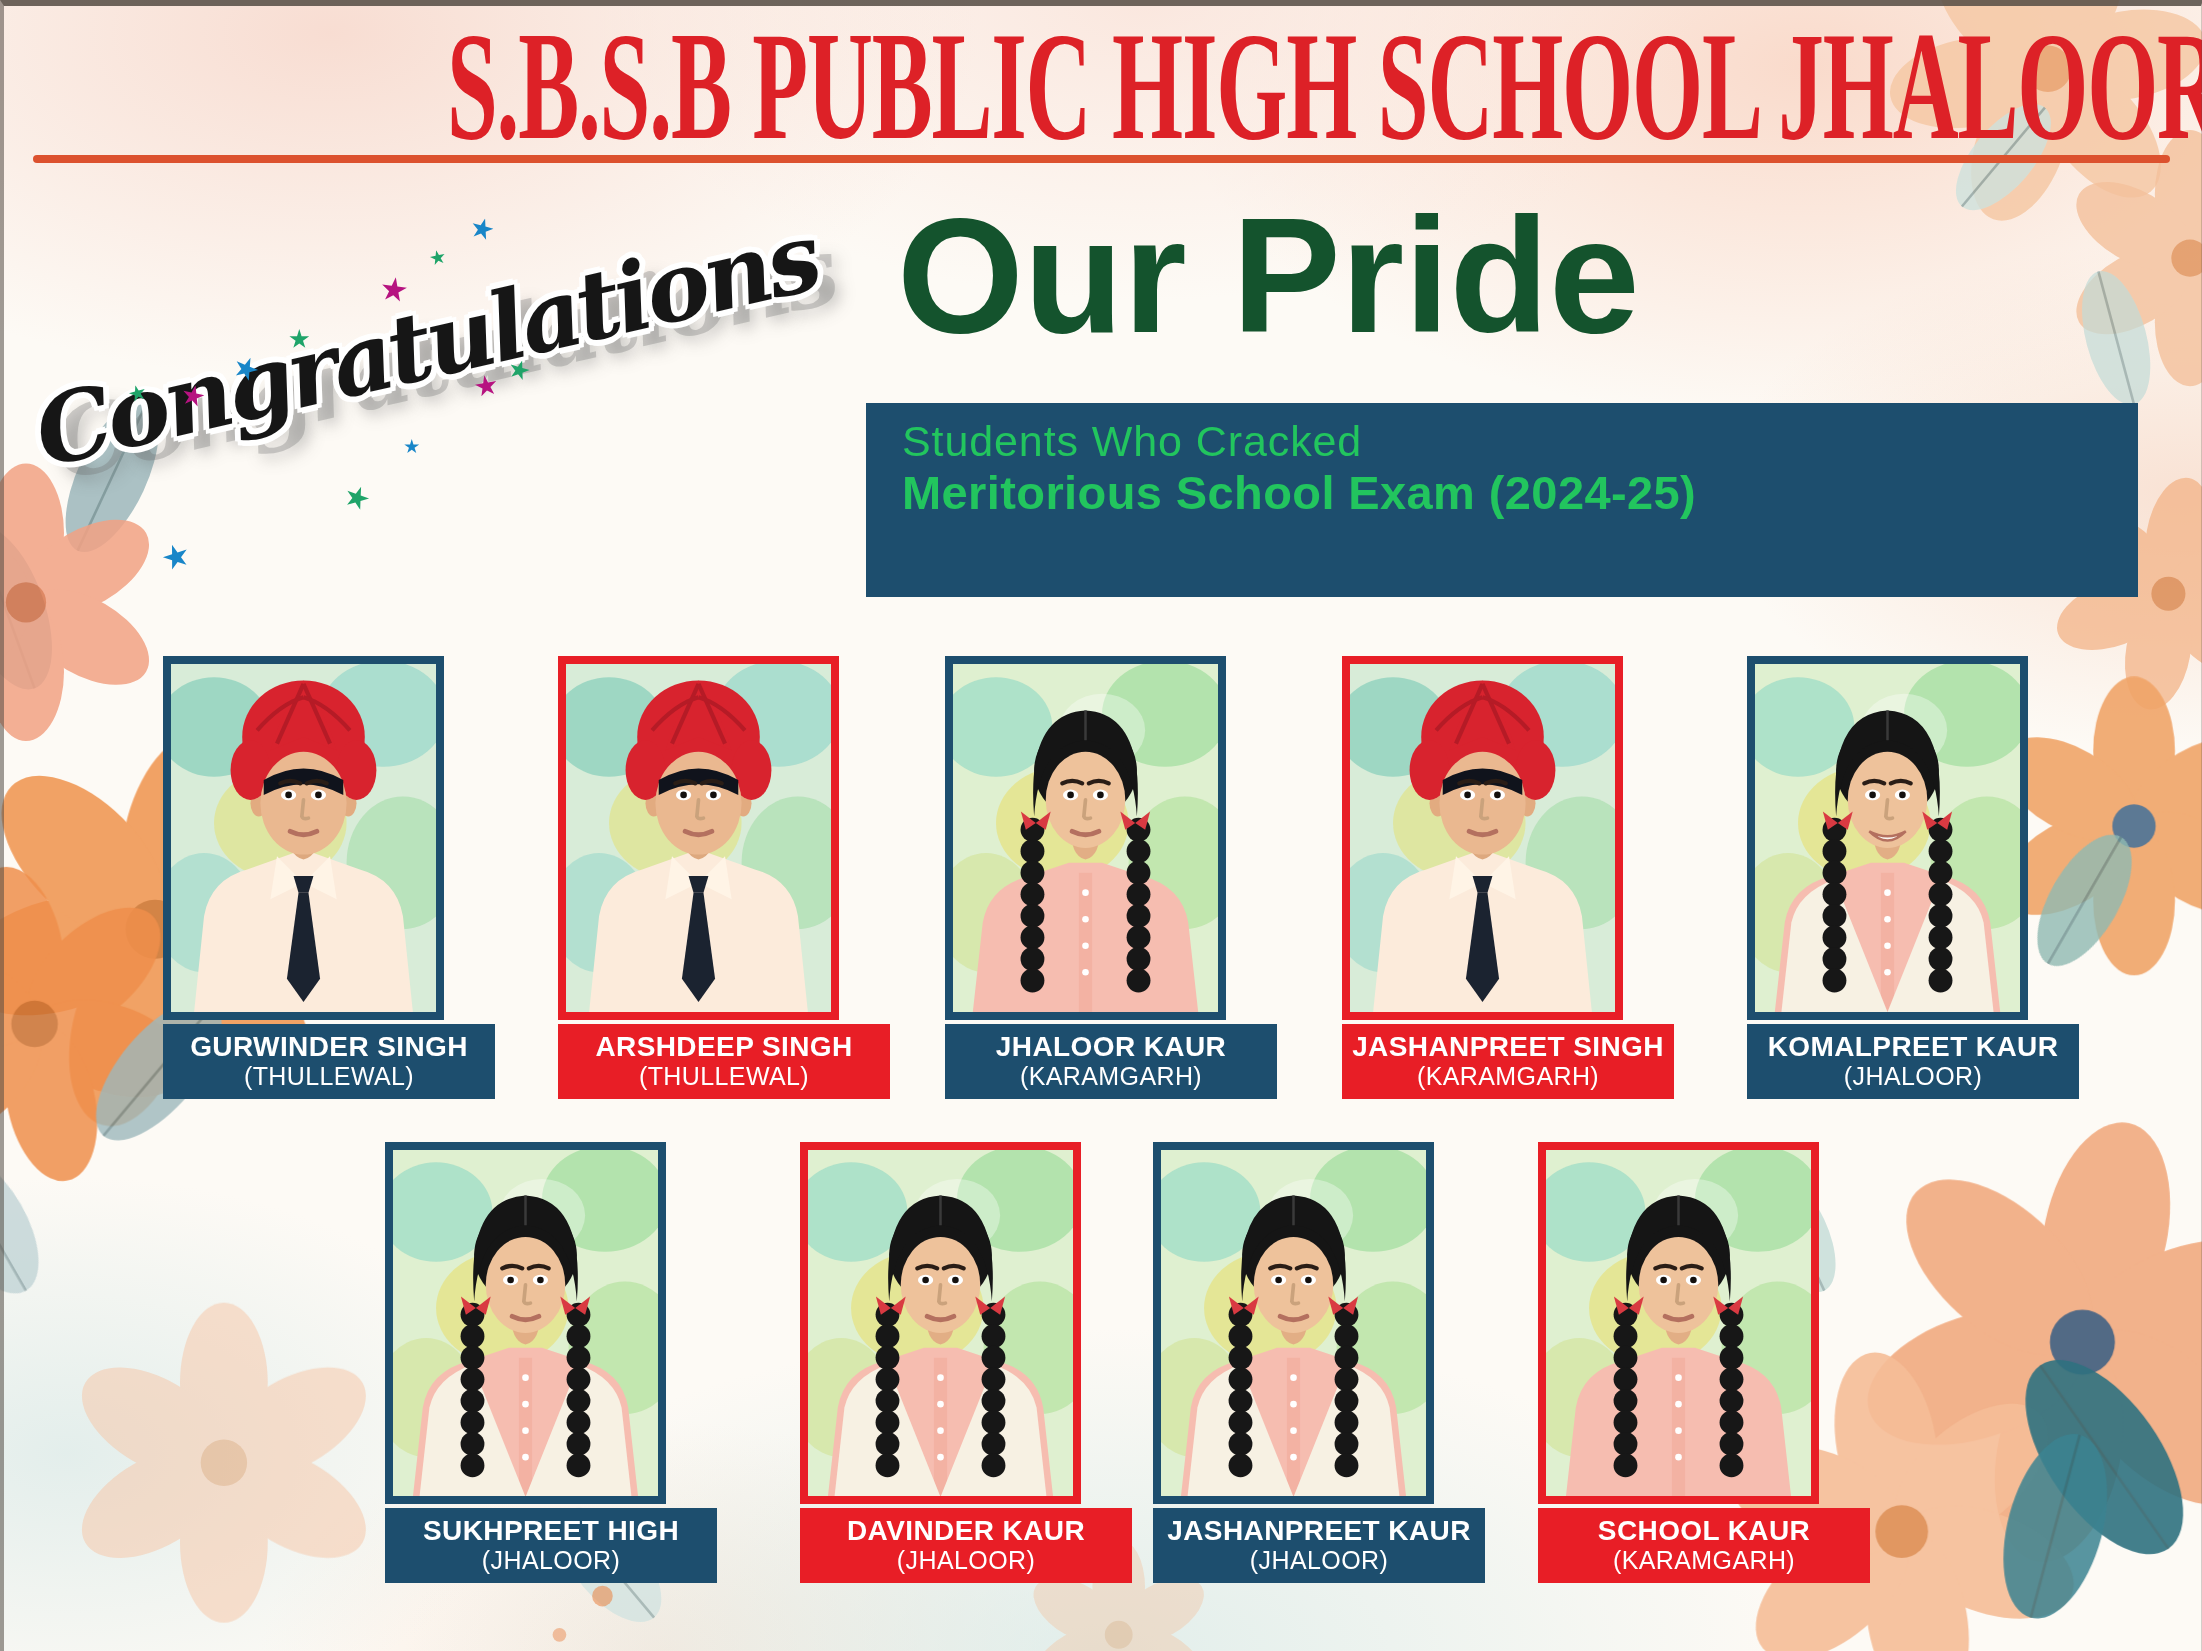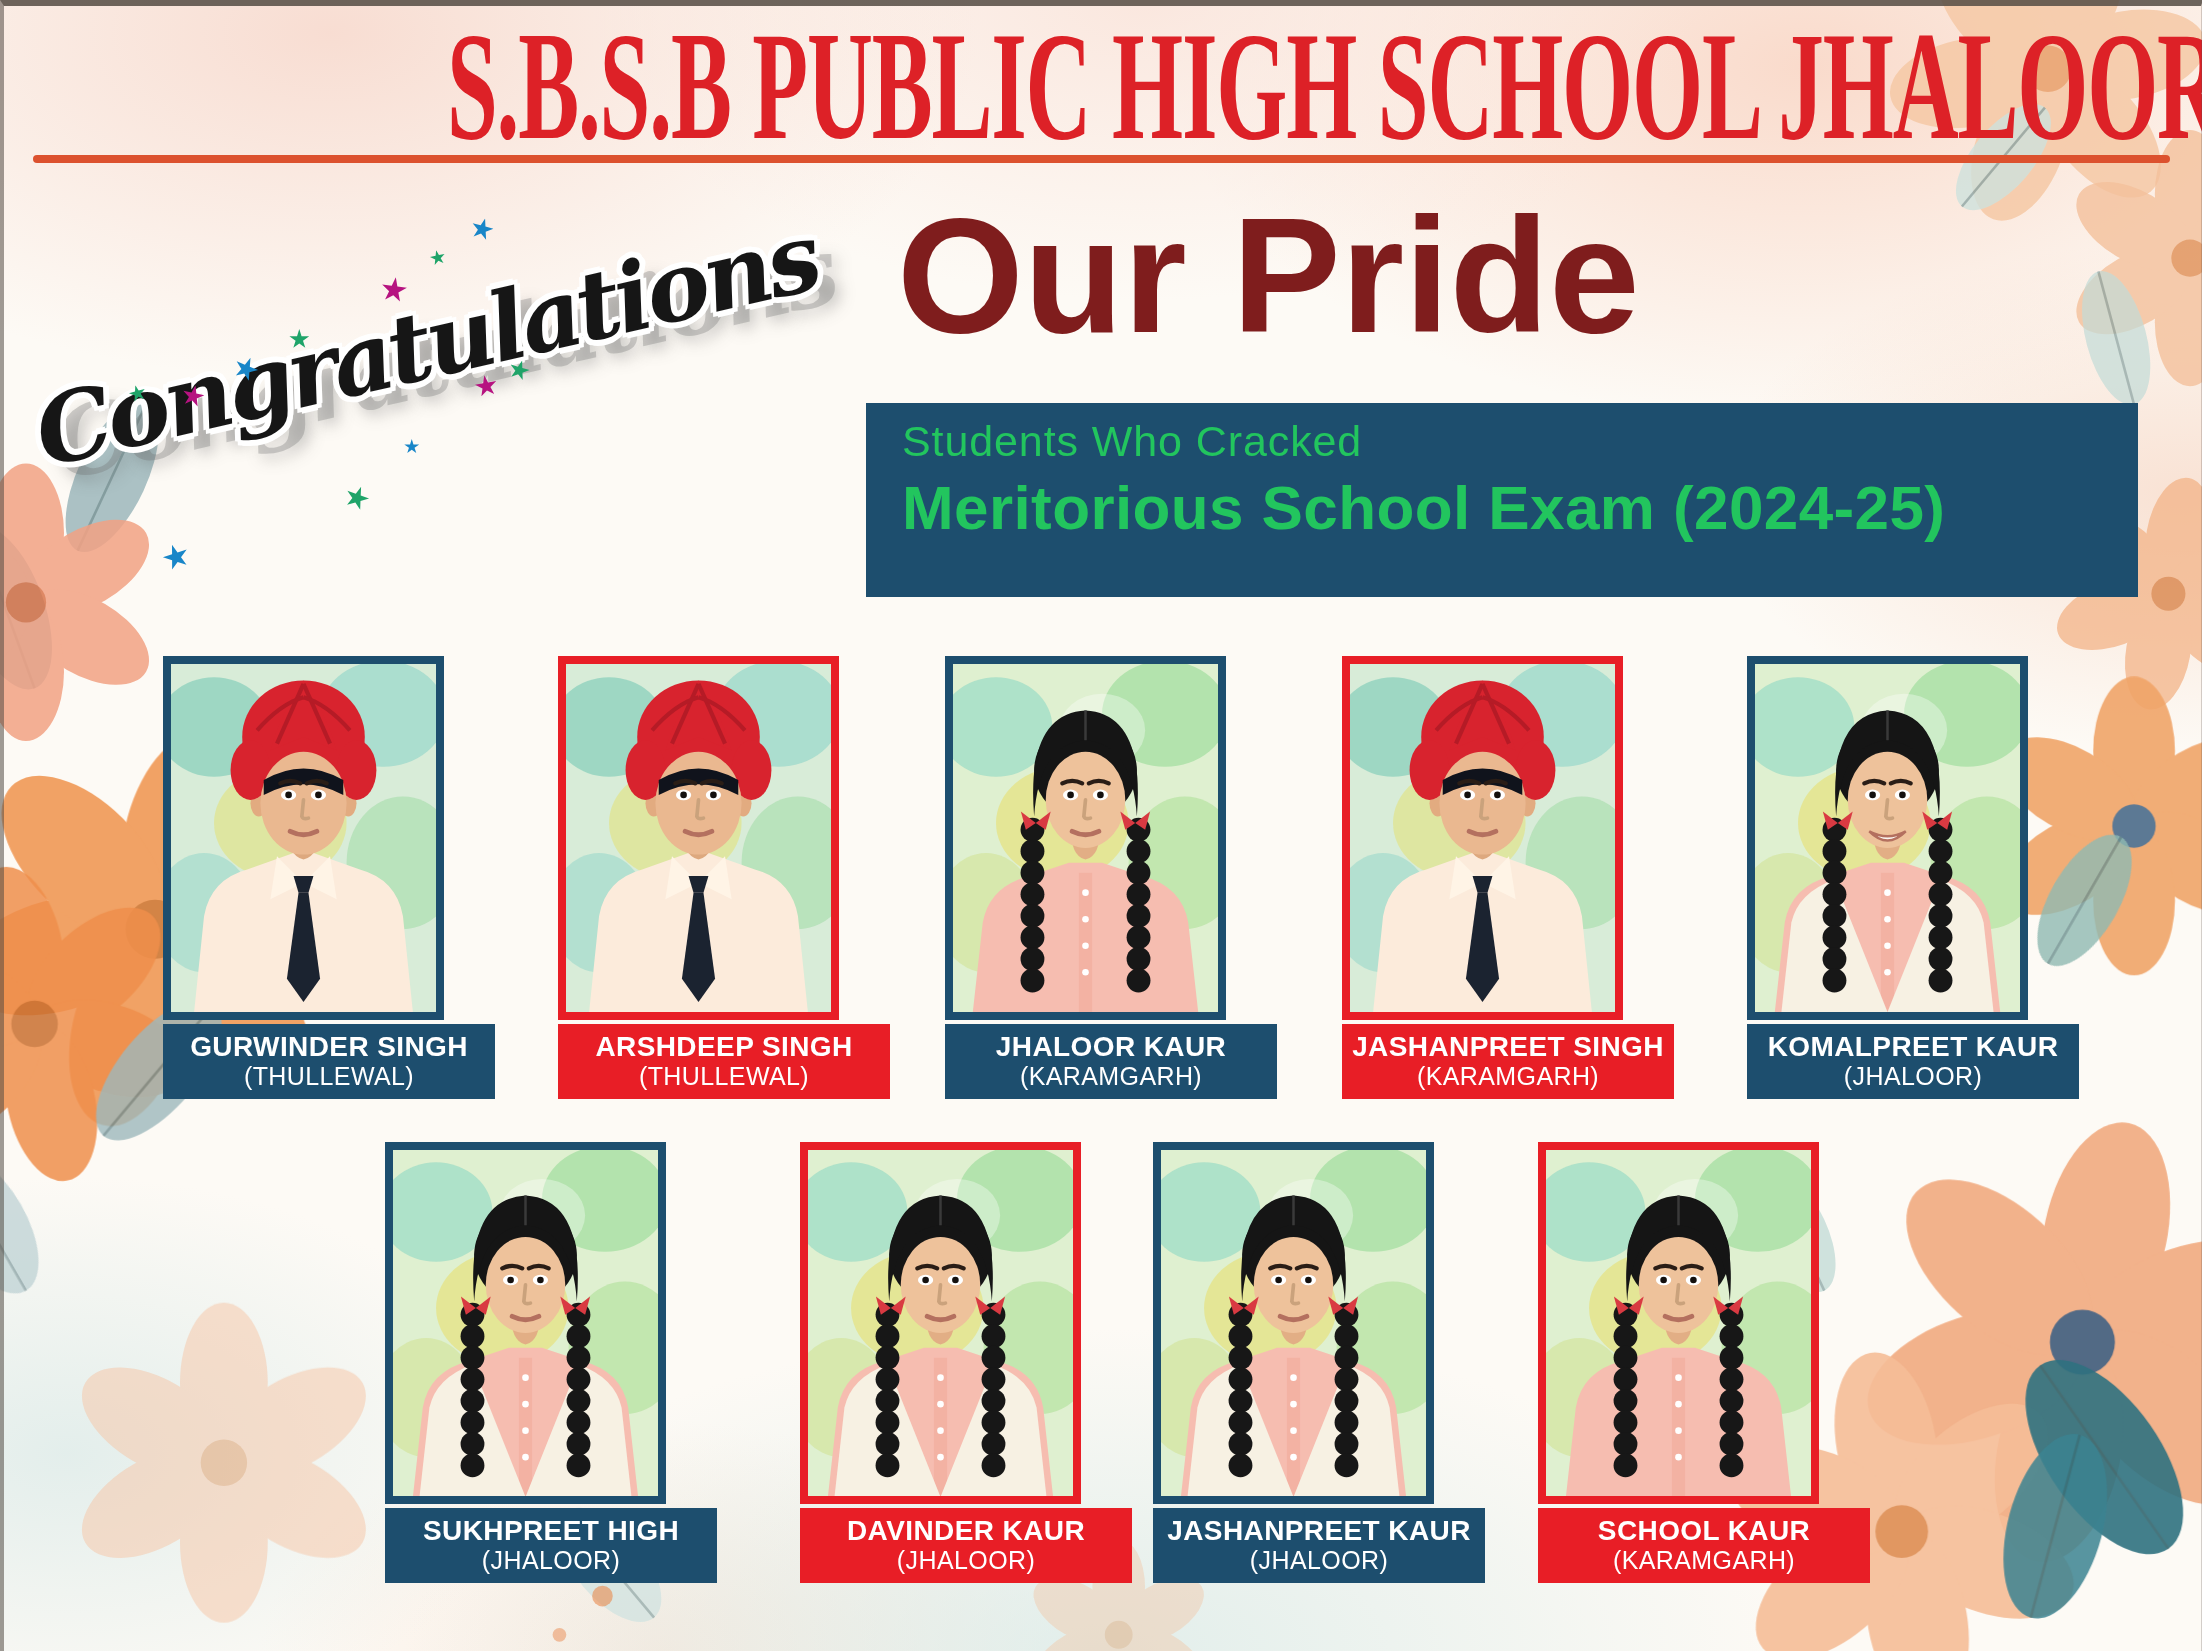--- a/index.html
+++ b/index.html
@@ -31,25 +31,25 @@
   .congrats{position:absolute;left:26px;top:289px;width:800px;z-index:6;transform:rotate(-13deg);
        text-align:center;font-family:"DejaVu Serif",serif;font-style:italic;font-weight:700;
        font-size:95px;letter-spacing:-4.3px;color:#161616;white-space:nowrap;
        text-shadow:-4.3px -4.3px 0 #fff,4.3px -4.3px 0 #fff,-4.3px 4.3px 0 #fff,4.3px 4.3px 0 #fff,
          -6px 0 0 #fff,6px 0 0 #fff,0 -6px 0 #fff,0 6px 0 #fff,
          13.8px 17px 0 rgba(110,110,110,.30),17px 22.4px 15.5px rgba(90,90,90,.35);}
   .star{position:absolute;z-index:7;
         clip-path:polygon(50% 0%,61% 35%,98% 35%,68% 57%,79% 91%,50% 70%,21% 91%,32% 57%,2% 35%,39% 35%);}
   
   .headline{position:absolute;left:897px;top:194px;z-index:5;font-weight:700;font-size:163px;
-        line-height:1;color:#7f1d1d;white-space:nowrap;}
+        line-height:1;color:#14532d;white-space:nowrap;}
   .banner{position:absolute;left:866px;top:403px;width:1272px;height:194px;background:#1d4e6e;
         z-index:5;color:#22c55e;padding:13.8px 17px 0 36px;box-sizing:border-box;}
   .banner-l1{font-size:43px;line-height:1.15;font-weight:400;letter-spacing:0.9px;}
-  .banner-l2{font-size:62px;line-height:1.12;font-weight:700;letter-spacing:0.4px;margin-top:7px;white-space:nowrap;}
+  .banner-l2{font-size:47px;line-height:1.12;font-weight:700;letter-spacing:0.4px;margin-top:1px;white-space:nowrap;}
   
   .card{position:absolute;width:332px;z-index:4;}
   .photo{box-sizing:border-box;width:281px;border:8.6px solid var(--c);background:#eef3e2;}
   .photo svg{display:block;width:100%;height:100%;}
   .caption{margin-top:4.3px;background:var(--c);color:#fff;text-align:center;
         padding:6.9px 1.7px 8.6px;box-sizing:border-box;}
   .cap-name{font-size:28px;font-weight:700;letter-spacing:0.4px;line-height:1.15;white-space:nowrap;}
   .cap-vill{font-size:25px;font-weight:400;letter-spacing:0.4px;line-height:1.1;margin-top:0;}
 </style>
 </head>

